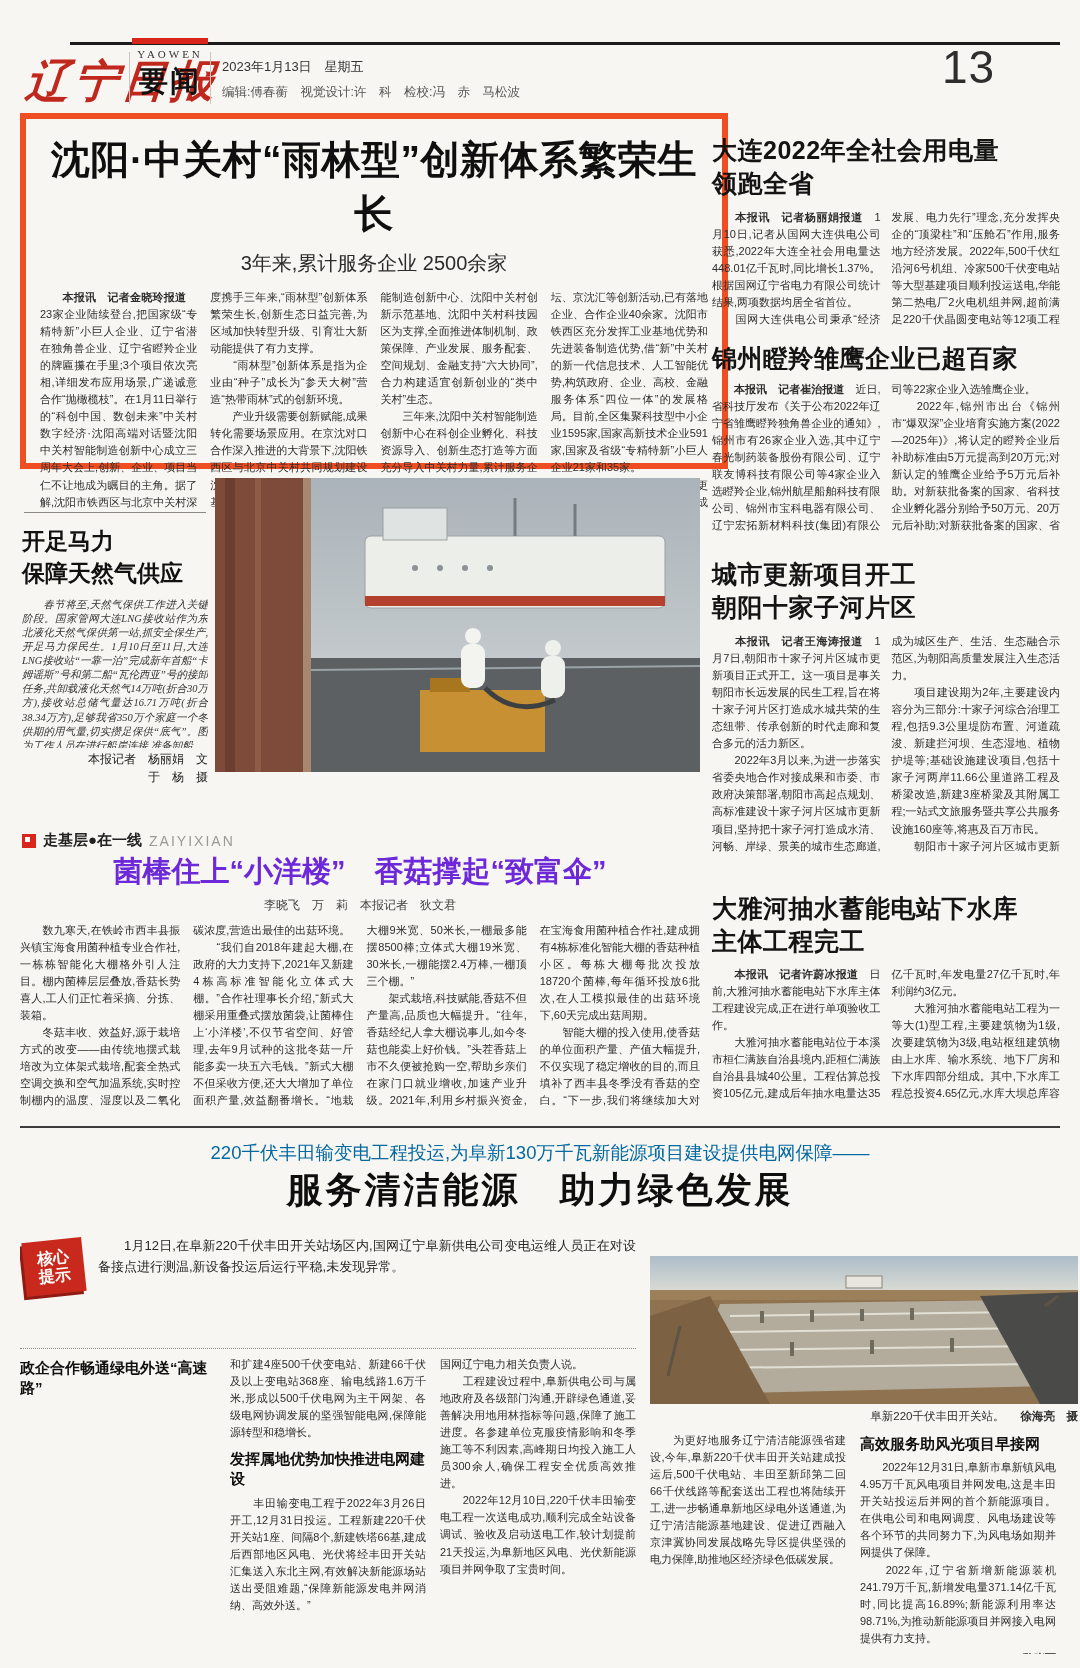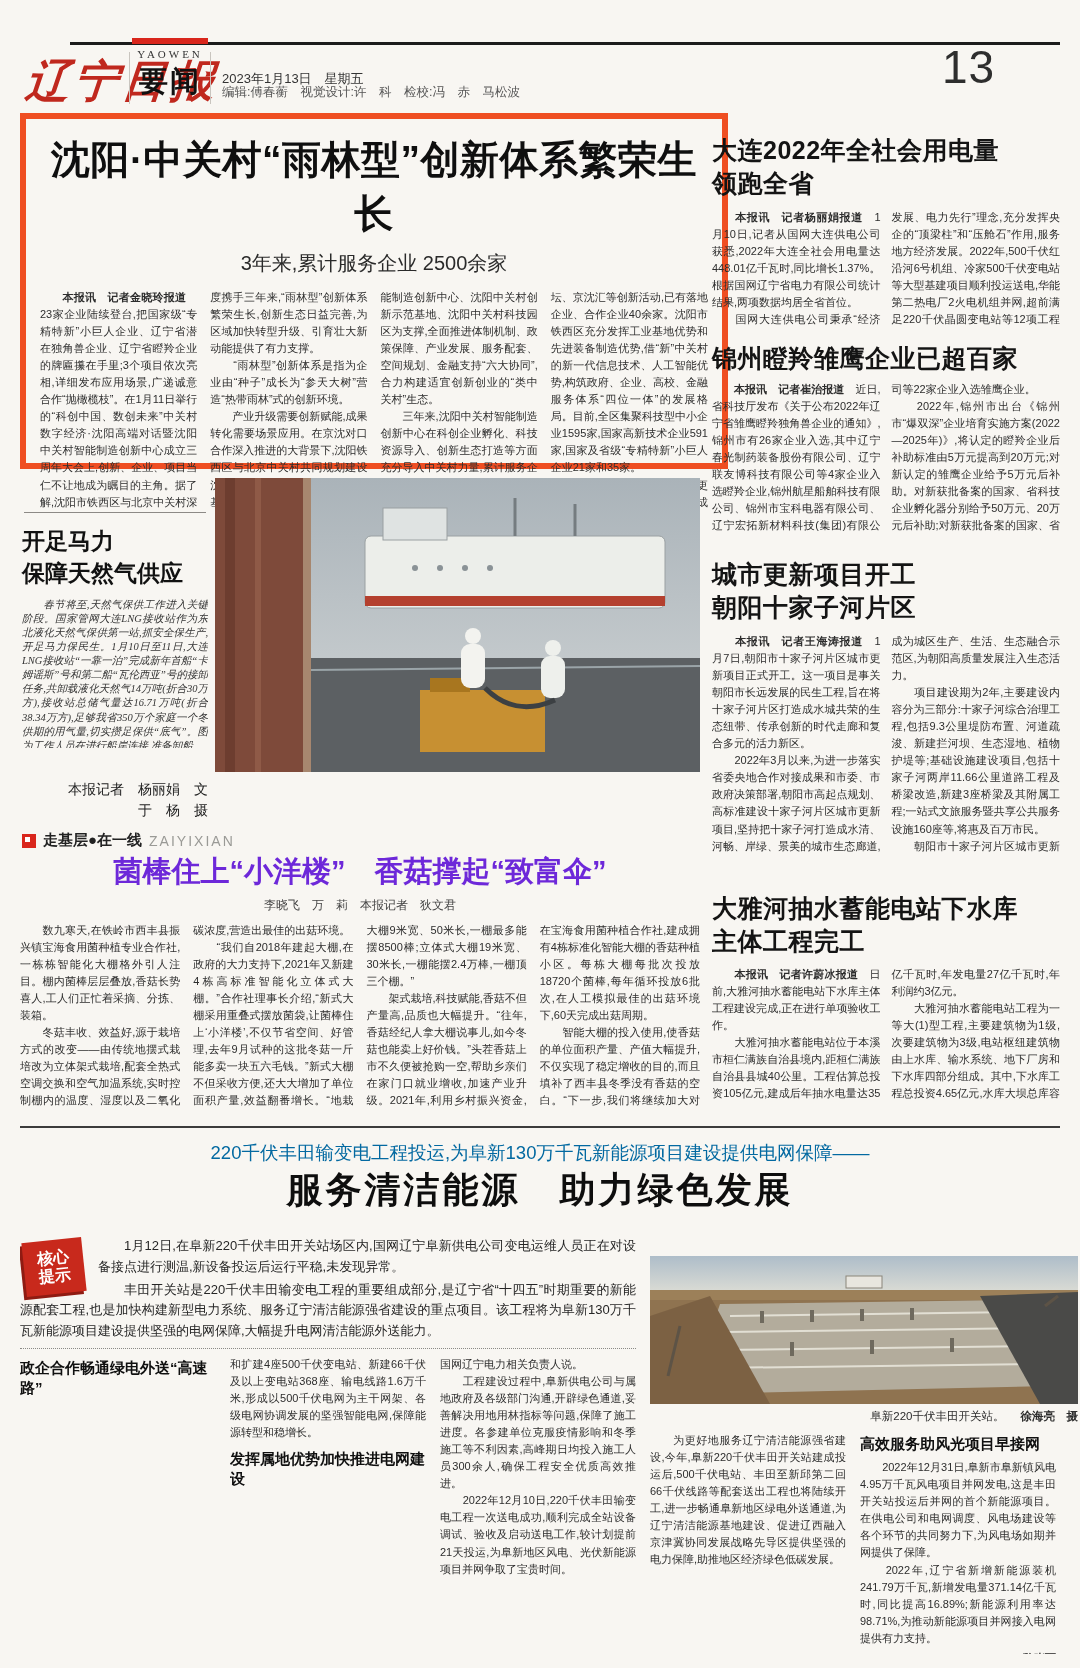--- a/index.html
+++ b/index.html
@@ -7,39 +7,39 @@
   .page{position:relative;width:1080px;height:1668px;background:#f8f6f2;margin:0 auto;overflow:hidden;color:#222;}
   .abs{position:absolute;}
   
   .toprule{position:absolute;left:70px;top:42px;width:990px;height:3px;background:#1c1c1c;}
   .redseg{position:absolute;left:132px;top:38px;width:76px;height:6px;background:#d9261c;}
   .masthead{position:absolute;left:26px;top:52px;font-family:"Liberation Serif","DejaVu Serif",serif;font-style:italic;font-weight:bold;font-size:44px;color:#c0281e;letter-spacing:4px;transform:skewX(-5deg);}
   .vline{position:absolute;top:52px;width:1px;height:52px;background:#c9c5bf;}
   .secbox{position:absolute;left:132px;top:48px;width:76px;text-align:center;}
   .sec-en{font-family:"Liberation Serif",serif;font-size:11px;letter-spacing:3px;color:#333;}
   .sec-cn{font-size:29px;font-weight:bold;color:#111;margin-top:2px;letter-spacing:2px;}
-  .dateline{position:absolute;left:222px;top:58px;font-size:13px;color:#333;margin-top:12px;}
+  .dateline{position:absolute;left:222px;top:58px;font-size:13px;color:#333;}
   .staffline{position:absolute;left:222px;top:84px;font-size:12.5px;color:#555;}
   .pagenum{position:absolute;left:942px;top:40px;font-size:46px;color:#2e2e2e;letter-spacing:1px;}
   
   .bt{font-size:11px;line-height:1.55;text-align:justify;color:#2d2d2d;white-space:pre-line;}
   .intro{font-weight:bold;}
   .railhead{font-size:25px;font-weight:bold;line-height:1.3;color:#141414;letter-spacing:0.5px;}
   .cols2{column-count:2;column-gap:11px;overflow:hidden;}
   .cols4{column-count:4;column-gap:13px;overflow:hidden;}
   
   .leadbox{position:absolute;left:20px;top:113px;width:668px;height:344px;border:6px solid #ef4e22;background:#f8f6f2;padding:0 14px;box-sizing:content-box;}
   .leadhead{margin-top:14px;text-align:center;font-size:39px;font-weight:bold;color:#0f0f0f;letter-spacing:0.5px;}
   .leadsub{margin-top:9px;text-align:center;font-size:20px;color:#2a2a2a;}
   .leadbody{margin-top:12px;height:238px;}
   
   .gasrule{position:absolute;left:24px;top:512px;width:182px;height:1px;background:#8d8a86;}
   .gashead{position:absolute;left:22px;top:526px;width:186px;font-family:"Liberation Serif","DejaVu Serif",serif;font-weight:bold;font-size:23px;line-height:1.4;color:#111;}
   .gasbody{position:absolute;left:22px;top:598px;width:186px;height:150px;overflow:hidden;font-family:"Liberation Serif",serif;font-style:italic;font-size:10.5px;line-height:1.34;text-align:justify;color:#333;white-space:pre-line;}
-  .gasby{position:absolute;left:22px;top:750px;width:186px;text-align:right;font-size:14px;color:#222;line-height:1.5;margin-top:29px;}
+  .gasby{position:absolute;left:22px;top:750px;width:186px;text-align:right;font-size:12px;color:#222;line-height:1.5;}
   .photo1{position:absolute;left:215px;top:478px;width:485px;height:294px;background:#9aa4aa;overflow:hidden;}
   
   .rail{position:absolute;left:712px;width:348px;}
   
   .kicker{position:absolute;left:22px;top:831px;display:flex;align-items:center;gap:7px;}
   .kicksq{width:14px;height:14px;background:#d9261c;position:relative;}
   .kicksq:after{content:"";position:absolute;left:3px;top:3px;width:5px;height:5px;background:#fff;}
   .kicktext{font-size:15px;font-weight:bold;color:#222;}
   .kicken{font-size:14px;color:#9a9a96;letter-spacing:2px;}
   .mushhead{position:absolute;left:20px;top:852px;width:680px;text-align:center;font-size:29px;font-weight:bold;color:#6d28d9;}
@@ -193,21 +193,20 @@
   <div class="div2"></div>
   <div class="overline">220千伏丰田输变电工程投运,为阜新130万千瓦新能源项目建设提供电网保障——</div>
   <h1 class="bighead">服务清洁能源　助力绿色发展</h1>
 
   <div class="tipwrap">
     <div class="tipbadge">
       <span>核心</span>
       <span>提示</span>
     </div>
     <p class="tipp">1月12日,在阜新220千伏丰田开关站场区内,国网辽宁阜新供电公司变电运维人员正在对设备接点进行测温,新设备投运后运行平稳,未发现异常。</p>
-    <p class="tipp">丰田开关站是220千伏丰田输变电工程的重要组成部分,是辽宁省“十四五”时期重要的新能源配套工程,也是加快构建新型电力系统、服务辽宁清洁能源强省建设的重点项目。该工程将为阜新130万千瓦新能源项目建设提供坚强的电网保障,大幅提升电网清洁能源外送能力。</p>
   </div>
   <div class="dotrule"></div>
 
   <div class="photo2">
     <svg width="428" height="148" viewBox="0 0 428 148">
       <defs>
         <linearGradient id="sky2" x1="0" y1="0" x2="0" y2="1">
           <stop offset="0" stop-color="#aebdc9"></stop>
             <stop offset="1" stop-color="#d8dad4"></stop>
         </linearGradient>
@@ -244,20 +243,21 @@
     <span>阜新220千伏丰田开关站。</span>
     <b>徐海亮　摄</b>
   </div>
 
   <div class="bc" style="left:20px;">
     <h4 class="bsub">政企合作畅通绿电外送“高速路”</h4>
   </div>
   <div class="bc" style="left:230px;">
     <div class="bt">和扩建4座500千伏变电站、新建66千伏及以上变电站368座、输电线路1.6万千米,形成以500千伏电网为主干网架、各级电网协调发展的坚强智能电网,保障能源转型和稳增长。</div>
     <h4 class="bsub" style="margin-top:8px;">发挥属地优势加快推进电网建设</h4>
+    <div class="bt">　　丰田输变电工程于2022年3月26日开工,12月31日投运。工程新建220千伏开关站1座、间隔8个,新建铁塔66基,建成后西部地区风电、光伏将经丰田开关站汇集送入东北主网,有效解决新能源场站送出受阻难题,“保障新能源发电并网消纳、高效外送。”</div>
   </div>
   <div class="bc" style="left:440px;">
     <div class="bt">国网辽宁电力相关负责人说。
 　　工程建设过程中,阜新供电公司与属地政府及各级部门沟通,开辟绿色通道,妥善解决用地用林指标等问题,保障了施工进度。各参建单位克服疫情影响和冬季施工等不利因素,高峰期日均投入施工人员300余人,确保工程安全优质高效推进。
 　　2022年12月10日,220千伏丰田输变电工程一次送电成功,顺利完成全站设备调试、验收及启动送电工作,较计划提前21天投运,为阜新地区风电、光伏新能源项目并网争取了宝贵时间。</div>
   </div>
   <div class="bc low" style="left:650px;">
     <div class="bt">　　为更好地服务辽宁清洁能源强省建设,今年,阜新220千伏丰田开关站建成投运后,500千伏电站、丰田至新邱第二回66千伏线路等配套送出工程也将陆续开工,进一步畅通阜新地区绿电外送通道,为辽宁清洁能源基地建设、促进辽西融入京津冀协同发展战略先导区提供坚强的电力保障,助推地区经济绿色低碳发展。</div>
   </div>
   <div class="bc low" style="left:860px;">

